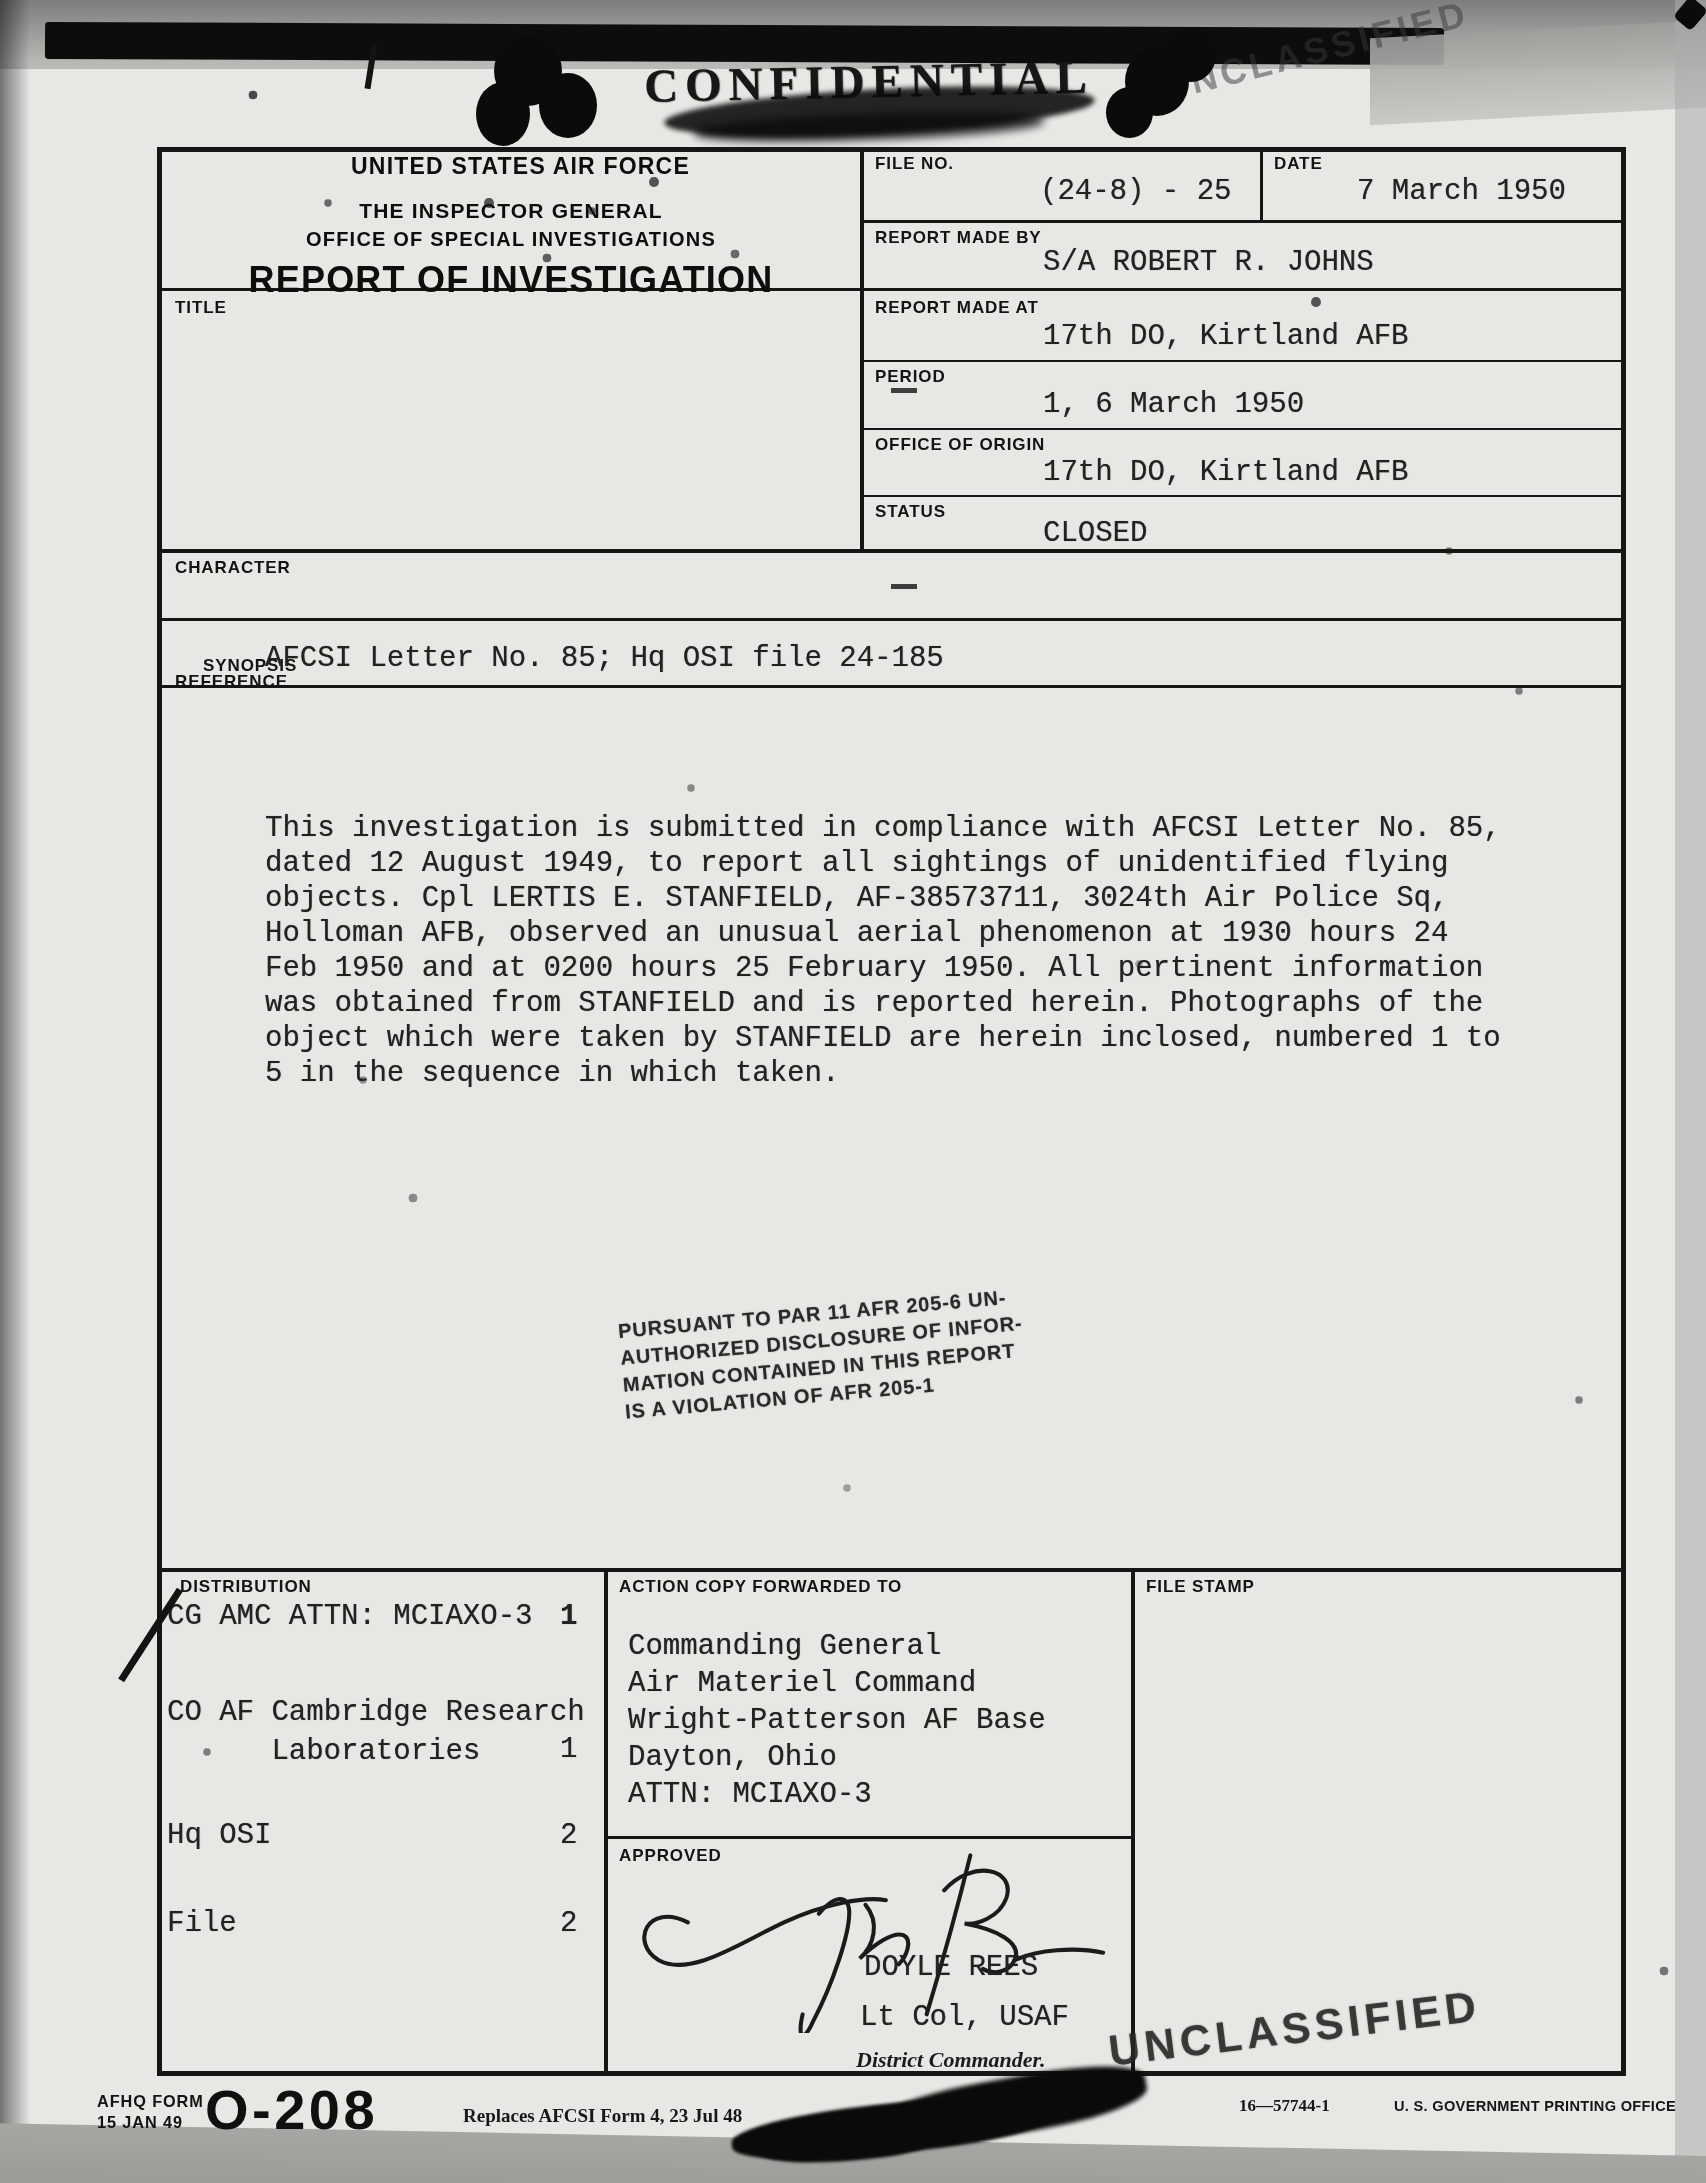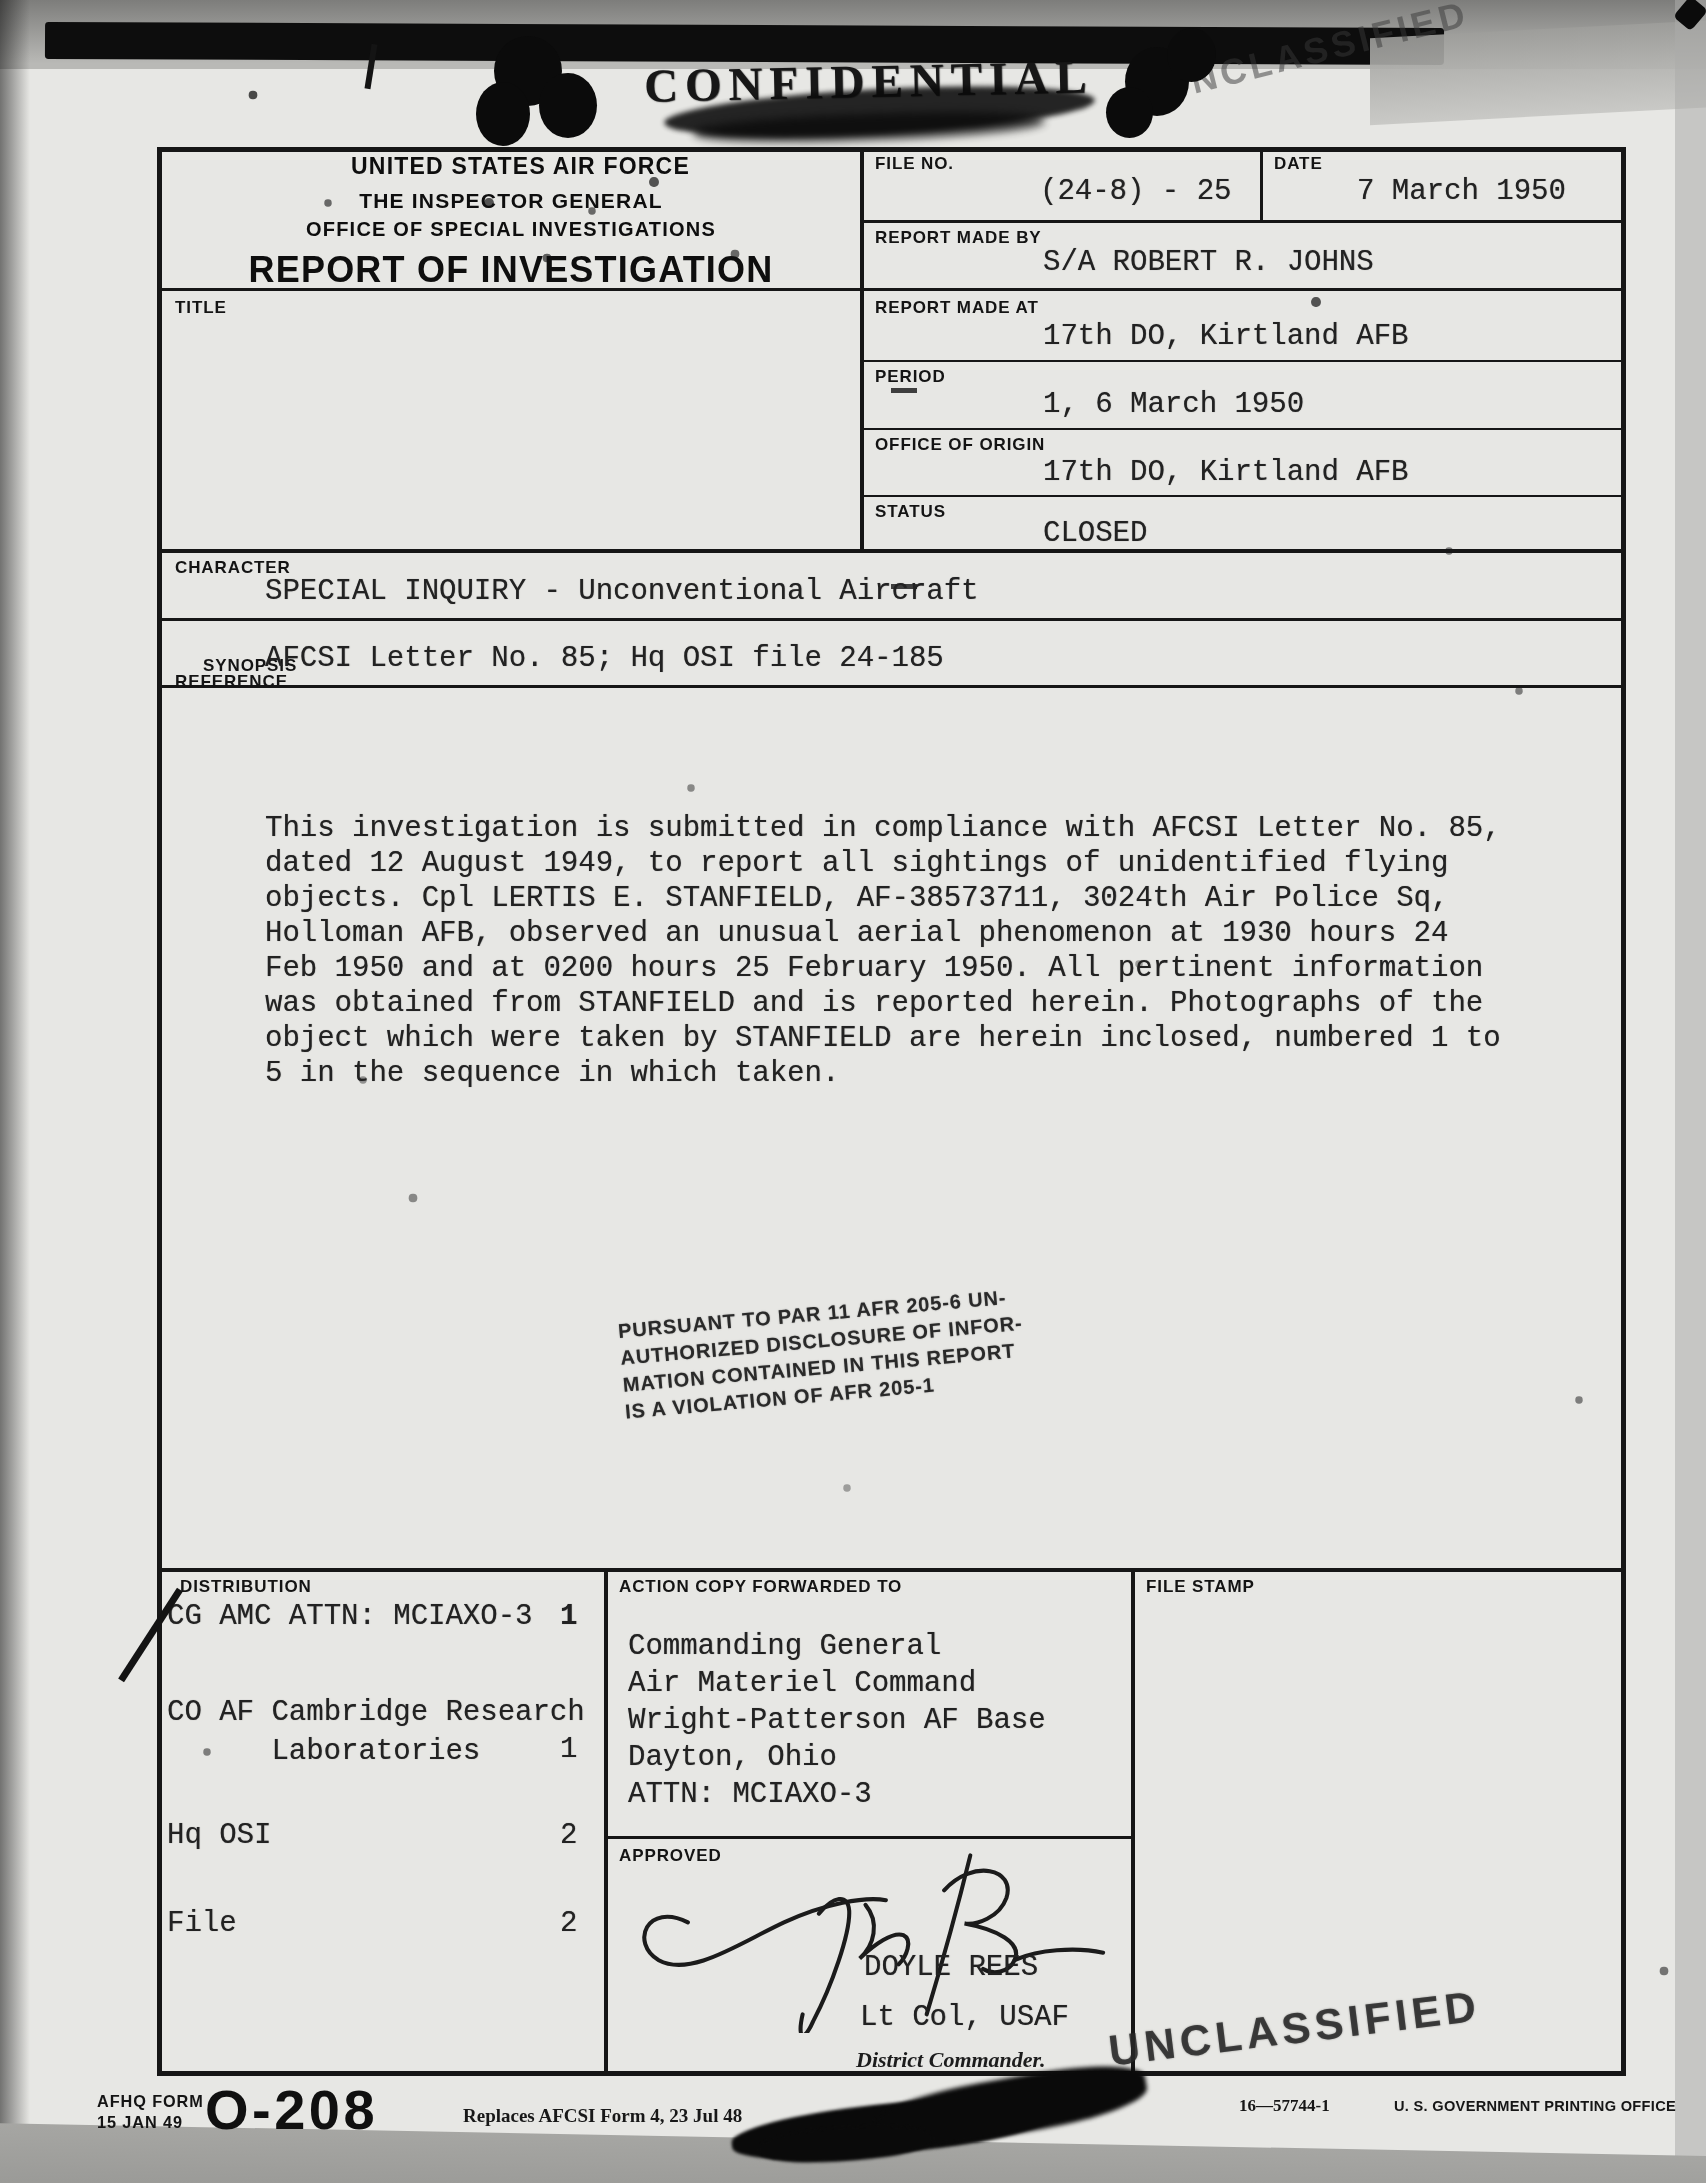--- a/index.html
+++ b/index.html
@@ -6,21 +6,21 @@
   .page{position:relative;width:1707px;height:2183px;background:#e7e7e4;overflow:hidden;
         font-family:"Liberation Sans",sans-serif;}
   .hline,.vline{position:absolute;background:#161616;}
   .lbl{position:absolute;font-weight:700;font-size:17px;letter-spacing:0.9px;color:#141414;
        font-family:"Liberation Sans",sans-serif;white-space:pre-line;}
   .type{position:absolute;font-family:"Liberation Mono","DejaVu Sans Mono",monospace;
         font-size:29px;line-height:36px;color:#222;white-space:pre-line;
         text-shadow:0.3px 0.3px 0.8px rgba(25,25,25,.55);}
   .hdr{position:absolute;left:162px;top:153px;width:698px;text-align:center;color:#0e0e0e;}
   .hdr .h1{font-size:23px;font-weight:700;letter-spacing:1.2px;padding-left:19px;}
-  .hdr .h2{font-size:21px;font-weight:700;letter-spacing:1.2px;margin-top:9px;}
+  .hdr .h2{font-size:21px;font-weight:700;letter-spacing:1.2px;margin-top:19px;}
   .hdr .h3{font-size:20px;font-weight:700;letter-spacing:1.2px;margin-top:4.7px;}
   .hdr .h4{font-size:36px;font-weight:900;letter-spacing:1.2px;margin-top:8.2px;}
   .stamp{position:absolute;font-weight:700;white-space:pre-line;}
   .blob{position:absolute;background:#0b0b0b;border-radius:50%;}
   .smear{position:absolute;background:#0a0a0a;filter:blur(2.9px);}
   .speck{position:absolute;width:3.5px;height:3.5px;border-radius:50%;
     box-shadow:251px 93px 0 2.3px rgba(20,20,20,.75),326px 201px 0 1.7px rgba(20,20,20,.6),
      487px 201px 0 2.9px rgba(20,20,20,.7),545px 256px 0 2.3px rgba(20,20,20,.65),
      590px 209px 0 1.7px rgba(20,20,20,.6),652px 180px 0 2.9px rgba(20,20,20,.7),
      733px 252px 0 2.3px rgba(20,20,20,.6),1314px 300px 0 2.9px rgba(20,20,20,.7),
@@ -109,21 +109,20 @@
   <div class="lbl" style="left:1146px;top:1577px;">FILE STAMP</div>
   <div class="lbl" style="left:619px;top:1846px;">APPROVED</div>
 
   <div class="type" style="left:1040px;top:174px;">(24-8) - 25</div>
   <div class="type" style="left:1357px;top:174px;">7 March 1950</div>
   <div class="type" style="left:1043px;top:245px;">S/A ROBERT R. JOHNS</div>
   <div class="type" style="left:1043px;top:319px;">17th DO, Kirtland AFB</div>
   <div class="type" style="left:1043px;top:387px;">1, 6 March 1950</div>
   <div class="type" style="left:1043px;top:455px;">17th DO, Kirtland AFB</div>
   <div class="type" style="left:1043px;top:516px;">CLOSED</div>
-  <div class="type" style="left:265px;top:574px;">SPECIAL INQUIRY - Unconventional Aircraft</div>
   <div class="type" style="left:265px;top:641px;">AFCSI Letter No. 85; Hq OSI file 24-185</div>
   <div class="type" style="left:265px;top:811px;line-height:35px;">This investigation is submitted in compliance with AFCSI Letter No. 85,
 dated 12 August 1949, to report all sightings of unidentified flying
 objects.  Cpl LERTIS E. STANFIELD, AF-38573711, 3024th Air Police Sq,
 Holloman AFB, observed an unusual aerial phenomenon at 1930 hours 24
 Feb 1950 and at 0200 hours 25 February 1950.  All pertinent information
 was obtained from STANFIELD and is reported herein.  Photographs of the
 object which were taken by STANFIELD are herein inclosed, numbered 1 to
 5 in the sequence in which taken.</div>
 

